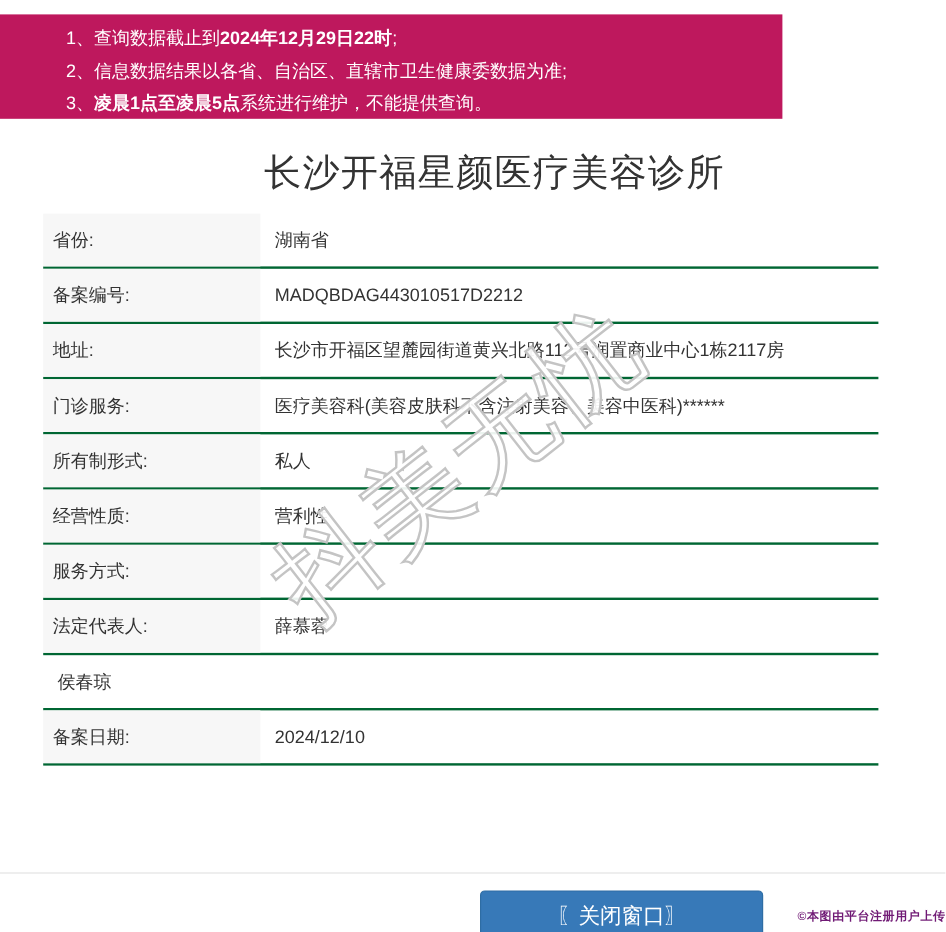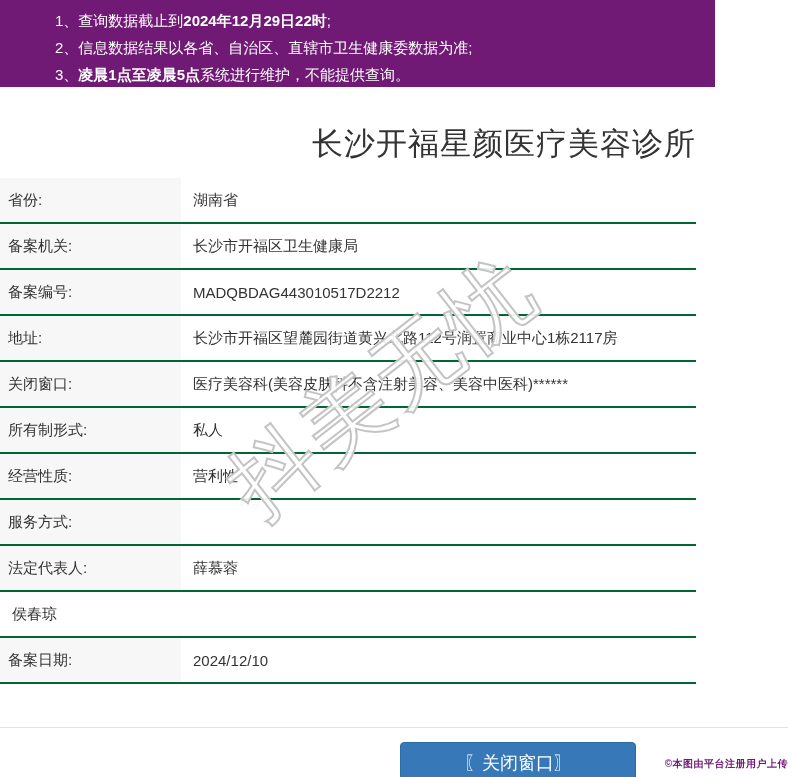--- a/index.html
+++ b/index.html
@@ -4,34 +4,34 @@
 <style>
   html,body{margin:0;padding:0;}
   body{
     width:788px;height:777px;position:relative;overflow:hidden;
     background:#ffffff;
     font-family:"Liberation Sans","DejaVu Sans",sans-serif;
     color:#333333;
   }
   
   .notice-band{
-    position:absolute;top:0;left:0;width:715px;height:87px;
-    background:#701a75;color:#ffffff;box-sizing:border-box;
+    position:absolute;top:12px;left:0;width:652px;height:87px;
+    background:#be185d;color:#ffffff;box-sizing:border-box;
     padding:7px 10px 0 55px;font-size:15px;line-height:27px;
   }
   .notice-line{white-space:nowrap;}
   .notice-line b{font-weight:bold;}
   
   .page-title{
     position:absolute;top:123px;left:220px;width:568px;
-    text-align:center;font-size:31px;font-weight:400;color:#333;
+    text-align:left;font-size:31px;font-weight:400;color:#333;
     letter-spacing:1px;
   }
   
-  .info-table{position:absolute;top:178px;left:0;width:696px;}
+  .info-table{position:absolute;top:178px;left:0;width:696px;padding-left:36px;}
   .row{
     display:flex;height:46px;box-sizing:border-box;
     border-bottom:2px solid #006633;font-size:15px;
   }
   .row .cell-label{
     width:181px;min-width:181px;background:#f7f7f7;
     display:flex;align-items:center;box-sizing:border-box;padding-left:8px;
   }
   .row .cell-value{
     flex:1;display:flex;align-items:center;box-sizing:border-box;padding-left:12px;
@@ -75,33 +75,29 @@
 </div>
 
 <div class="page-title">长沙开福星颜医疗美容诊所</div>
 
 <div class="info-table">
   <div class="row">
     <div class="cell-label">省份:</div>
     <div class="cell-value">湖南省</div>
   </div>
   <div class="row">
-    <div class="cell-label">备案机关:</div>
-    <div class="cell-value">长沙市开福区卫生健康局</div>
-  </div>
-  <div class="row">
     <div class="cell-label">备案编号:</div>
     <div class="cell-value">MADQBDAG443010517D2212</div>
   </div>
   <div class="row">
     <div class="cell-label">地址:</div>
     <div class="cell-value">长沙市开福区望麓园街道黄兴北路112号润置商业中心1栋2117房</div>
   </div>
   <div class="row">
-    <div class="cell-label">关闭窗口:</div>
+    <div class="cell-label">门诊服务:</div>
     <div class="cell-value">医疗美容科(美容皮肤科不含注射美容、美容中医科)******</div>
   </div>
   <div class="row">
     <div class="cell-label">所有制形式:</div>
     <div class="cell-value">私人</div>
   </div>
   <div class="row">
     <div class="cell-label">经营性质:</div>
     <div class="cell-value">营利性</div>
   </div>

